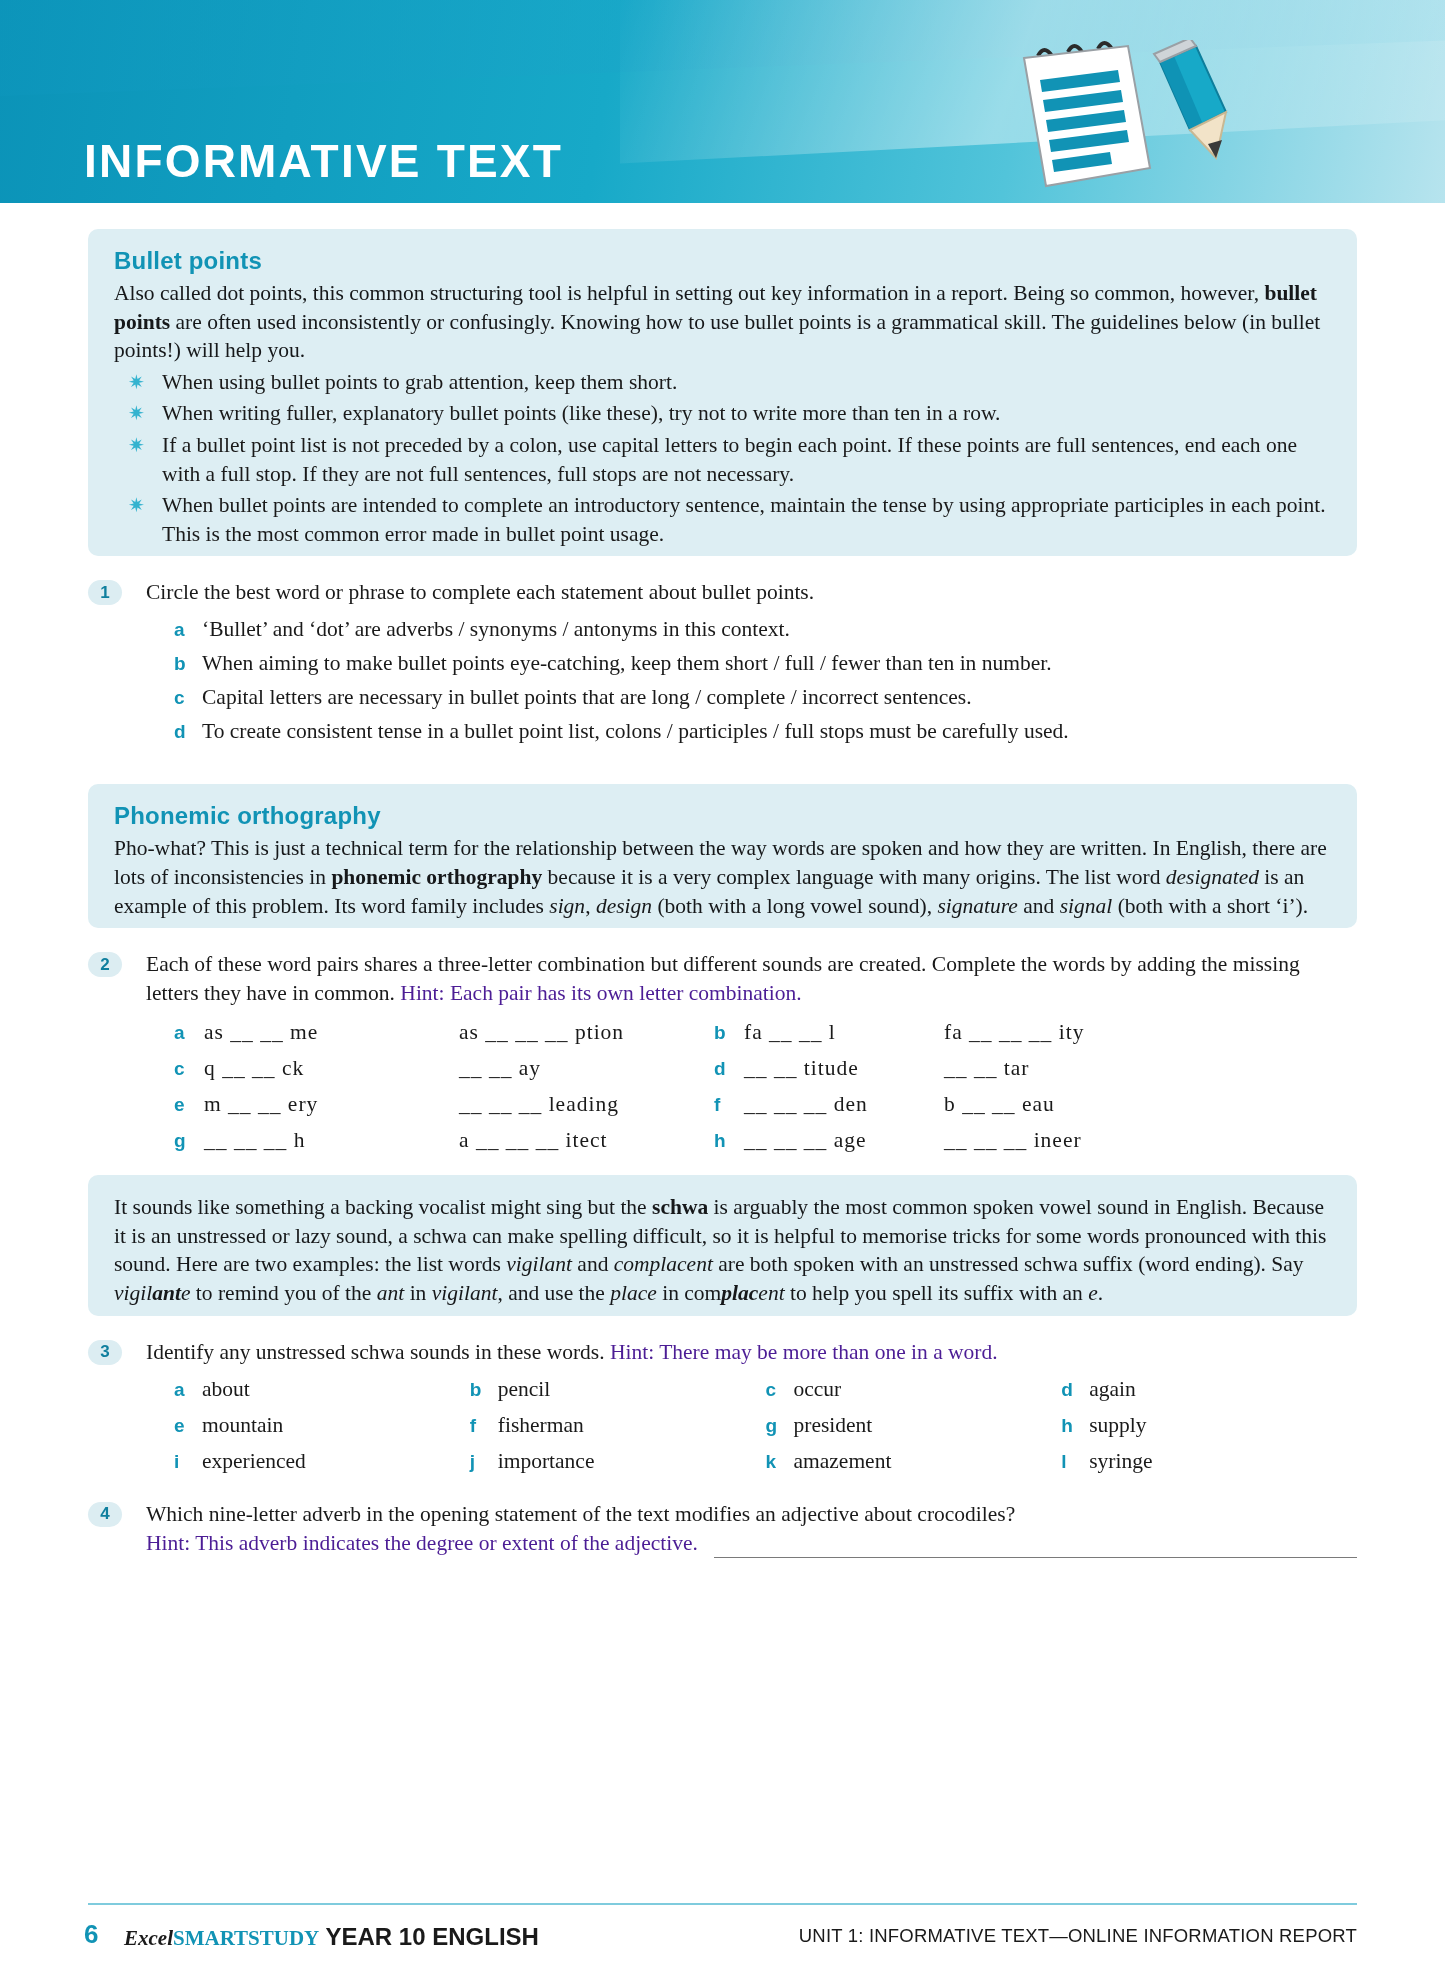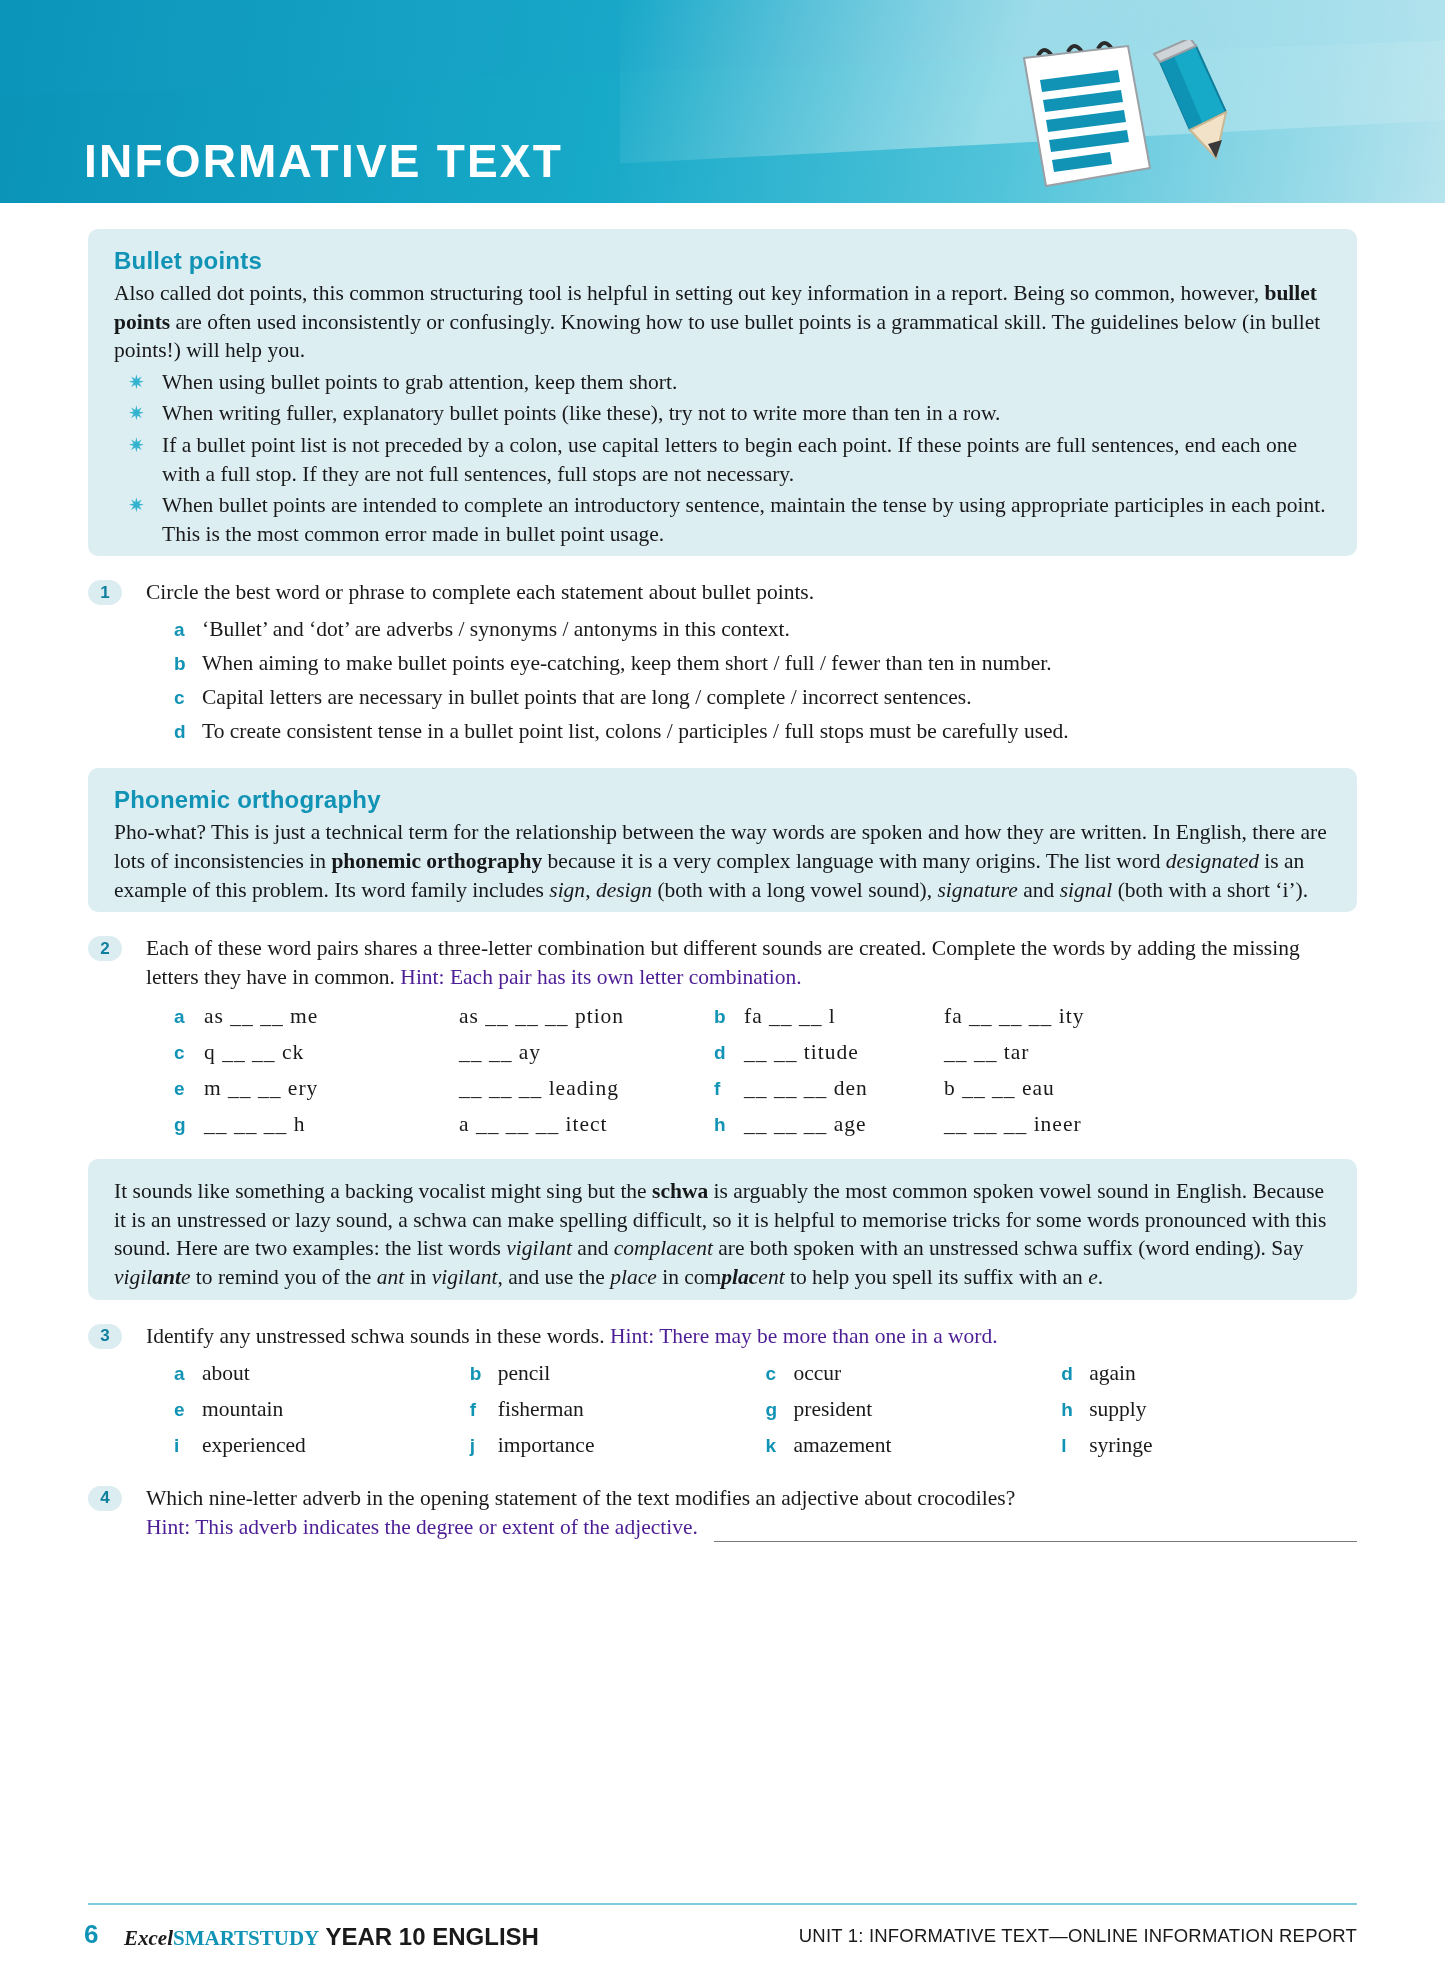--- a/index.html
+++ b/index.html
@@ -372,21 +372,21 @@
         <span class="slab">c</span>
         <span>Capital letters are necessary in bullet points that are long / complete / incorrect sentences.</span>
       </div>
       <div class="subitem indent-a">
         <span class="slab">d</span>
         <span>To create consistent tense in a bullet point list, colons / participles / full stops must be carefully used.</span>
       </div>
     </div>
   </div>
 
-  <div class="infobox" style="margin-top:24px;">
+  <div class="infobox" style="margin-top:40px;">
     <h2>Phonemic orthography</h2>
     <p><span>Pho-what? This is just a technical term for the relationship between the way words are spoken and how they are written. In English, there are lots of inconsistencies in </span><b>phonemic orthography</b><span> because it is a very complex language with many origins. The list word </span><i>designated</i><span> is an example of this problem. Its word family includes </span><i>sign</i><span>, </span><i>design</i><span> (both with a long vowel sound), </span><i>signature</i><span> and </span><i>signal</i><span> (both with a short ‘i’).</span></p>
   </div>
 
   <div class="question">
     <div class="qnum">2</div>
     <div class="qtext"><span>Each of these word pairs shares a three-letter combination but different sounds are created. Complete the words by adding the missing letters they have in common. </span><span class="hint">Hint: Each pair has its own letter combination.</span></div>
     <div class="pairgrid">
       <span class="slab">a</span>
       <span class="blank">as __ __ me</span>

